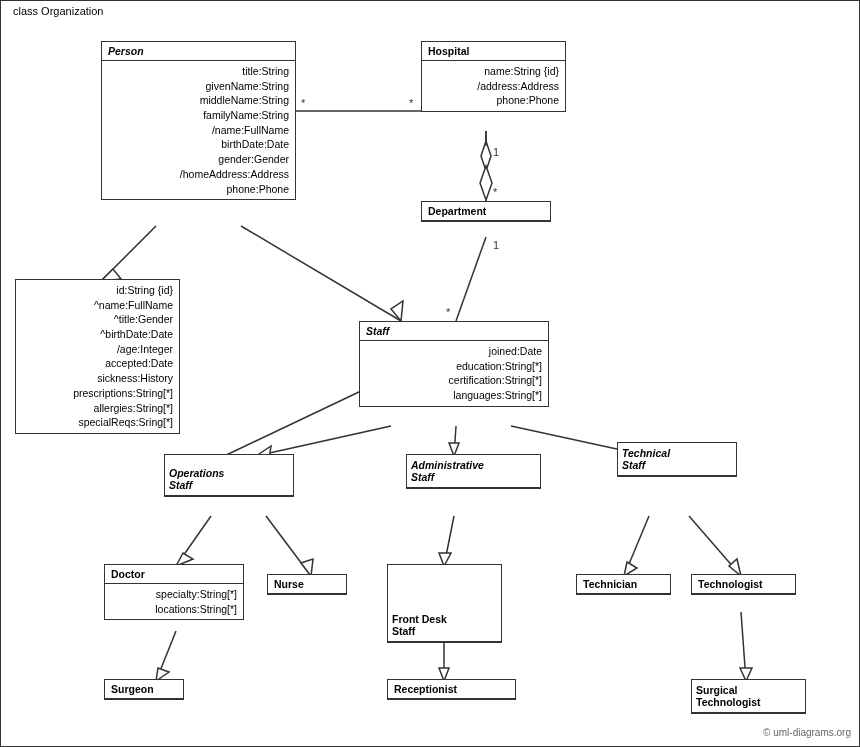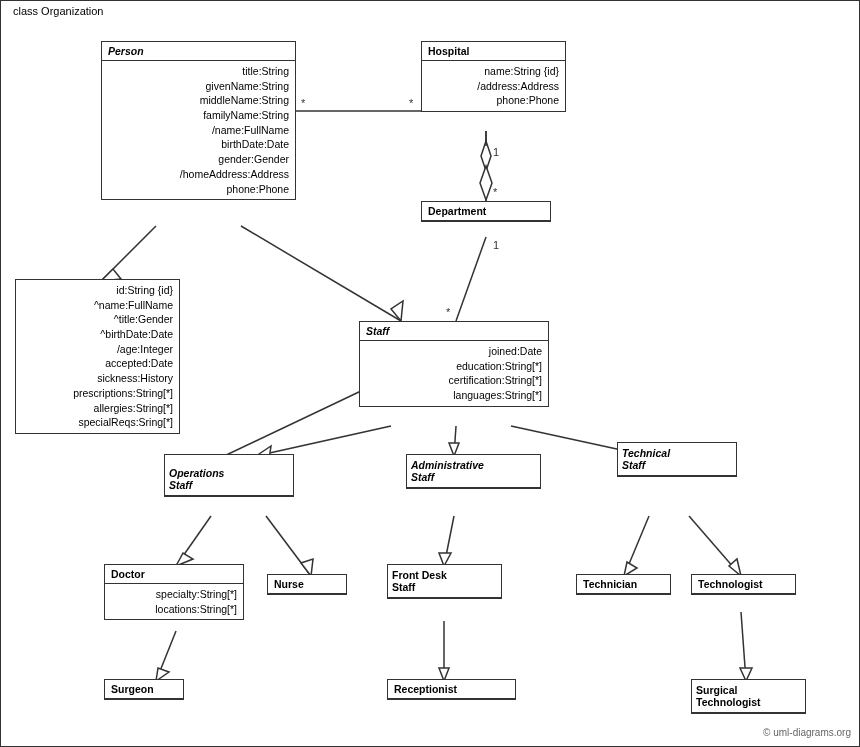--- a/index.html
+++ b/index.html
@@ -293,21 +293,21 @@
           <span class="attr-type">String[*]</span>
         </div>
     </div>
   </div>
 
   <div class="uml-class" style="left:266px; top:573px; width:80px;">
     <div class="class-name">Nurse</div>
   </div>
 
   <div class="uml-class" style="left:386px; top:563px; width:115px; text-align:center;">
-    <div class="class-name" style="padding:4px;">Front Desk<br>Staff</div>
+    <div class="class-name" style="padding:4px;margin-top:44px;">Front Desk<br>Staff</div>
   </div>
 
   <div class="uml-class" style="left:575px; top:573px; width:95px;">
     <div class="class-name">Technician</div>
   </div>
 
   <div class="uml-class" style="left:690px; top:573px; width:105px;">
     <div class="class-name">Technologist</div>
   </div>
 

